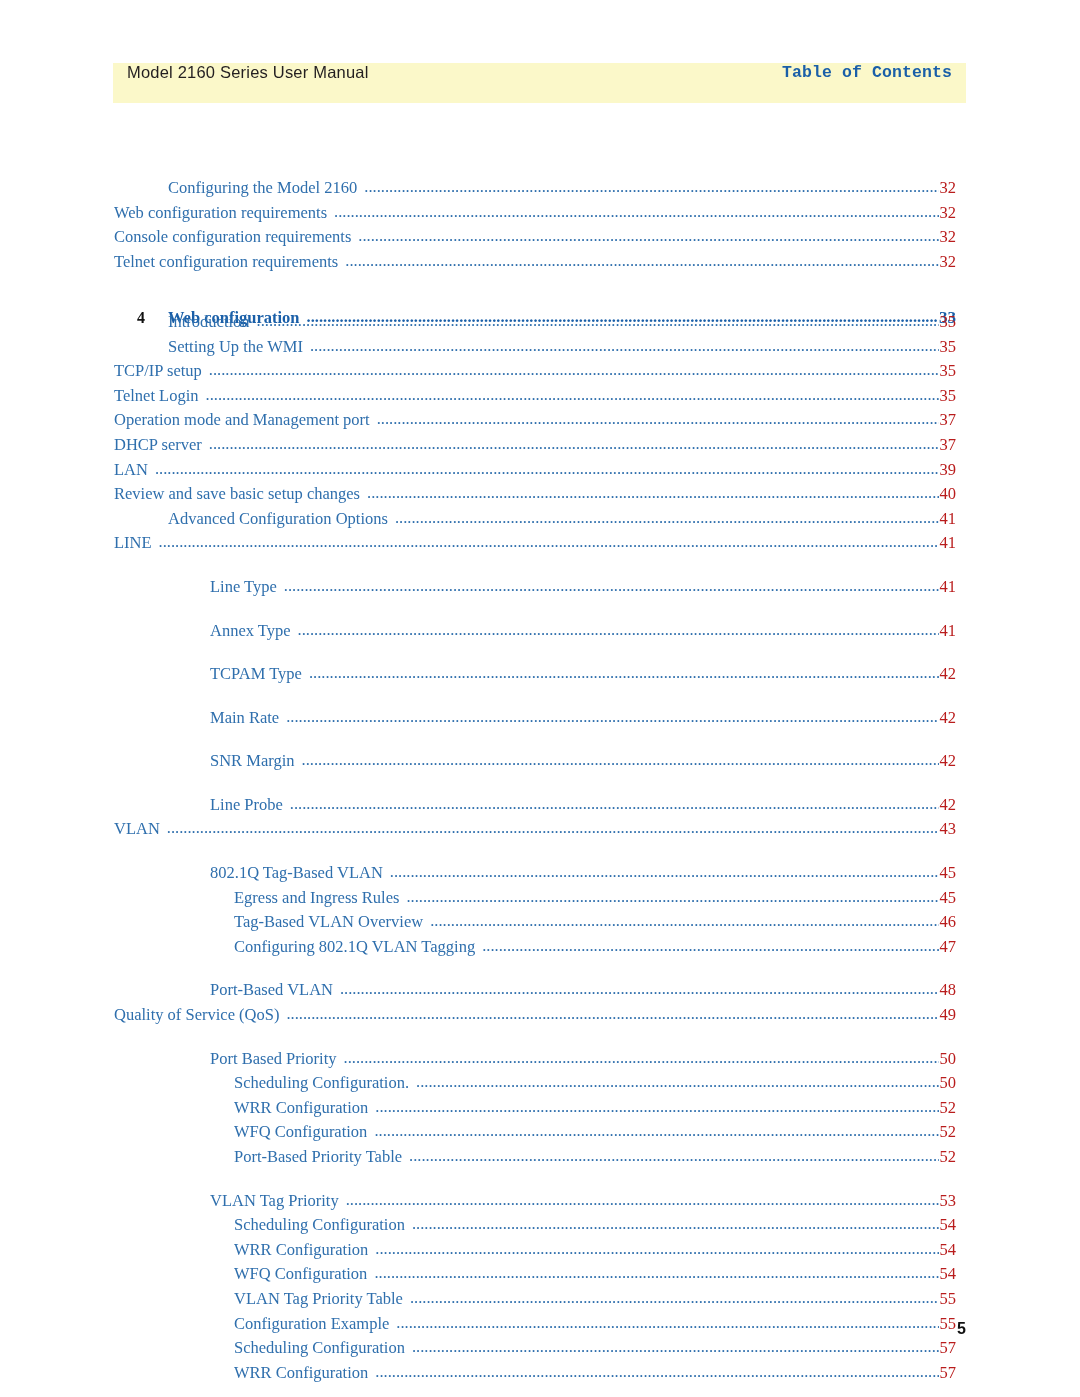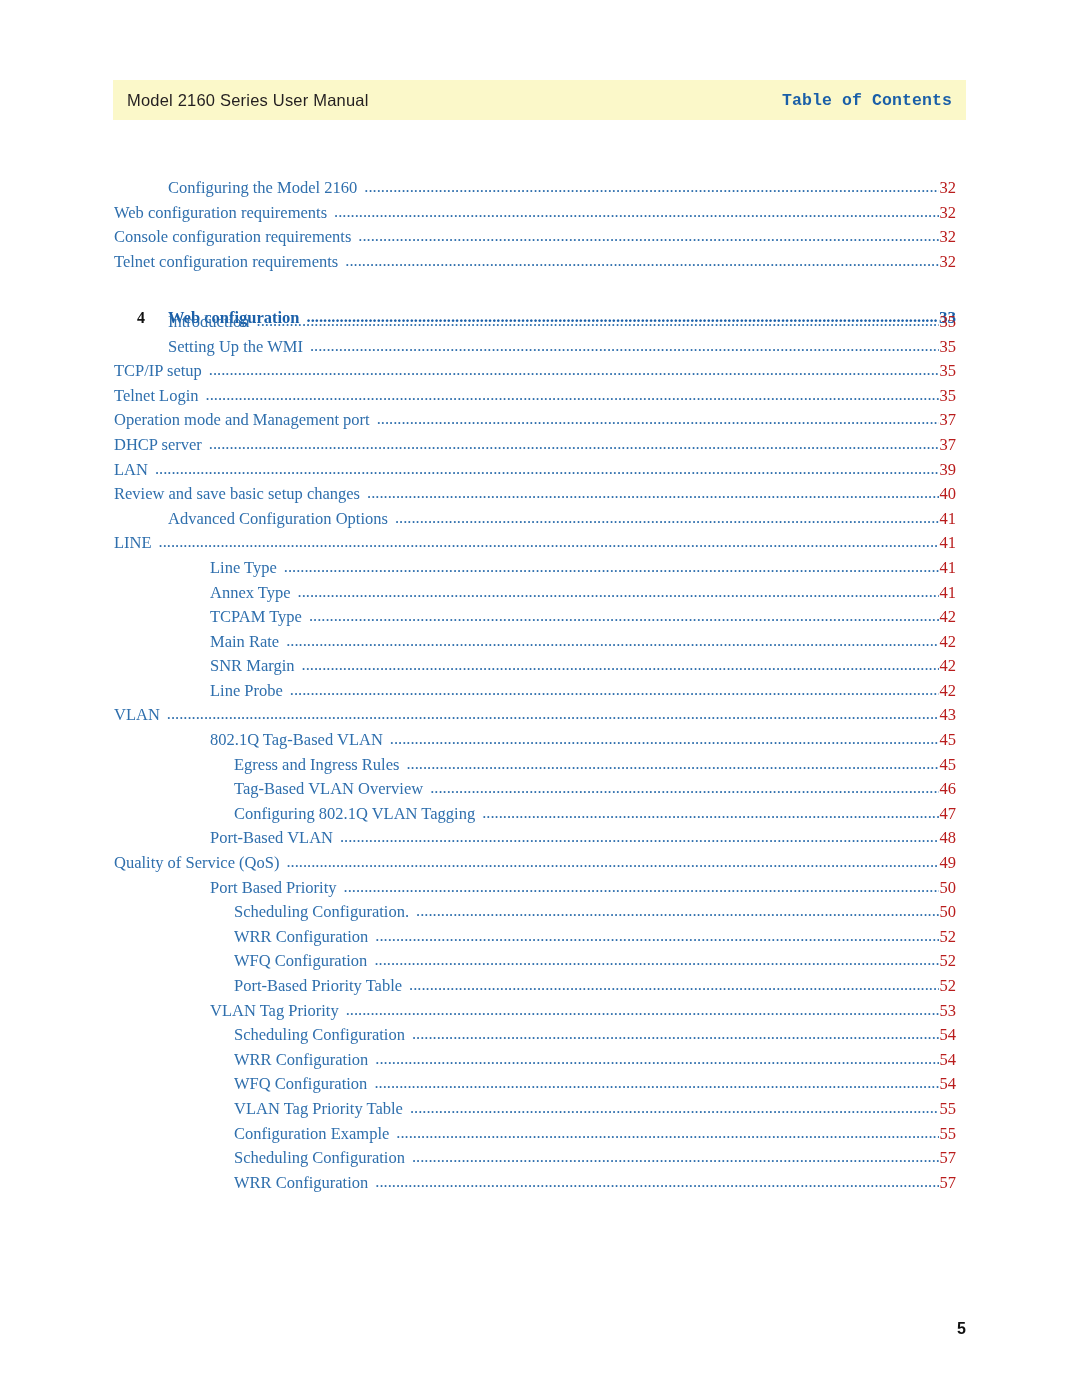--- a/index.html
+++ b/index.html
@@ -12,26 +12,26 @@
     background: #ffffff;
     font-family: "Liberation Serif", "DejaVu Serif", serif;
     position: relative;
     overflow: hidden;
   }
 
   
   .page-header {
     position: absolute;
     left: 113px;
-    top: 80px;
+    top: 63px;
     width: 853px;
     height: 40px;
     background: #fbf8c9;
     display: flex;
-    align-items: center;
+    align-items: flex-start;
     justify-content: space-between;
     box-sizing: border-box;
     padding: 0 14px 0 14px;
   }
   .header-left {
     font-family: "Liberation Sans", "DejaVu Sans", sans-serif;
     font-size: 16.5px;
     color: #231f20;
     letter-spacing: 0.2px;
     white-space: nowrap;
@@ -60,21 +60,21 @@
     box-sizing: border-box;
     padding-right: 124px;   
     height: 24.6px;
     color: #2f6fad;
     font-size: 16.5px;
   }
 
   
   .lvl0 { padding-left: 168px; }
   .lvl1 { padding-left: 114px; }
-  .lvl2 { padding-left: 210px; }
+  .lvl2 { padding-left: 210px; margin-top: 19px; }
   .lvl3 { padding-left: 234px; }
 
   
   .toc-row.chapter {
     padding-left: 137px;
     font-weight: bold;
     color: #1a5fa8;
     margin-top: 8px;
     margin-bottom: 3px;
   }

